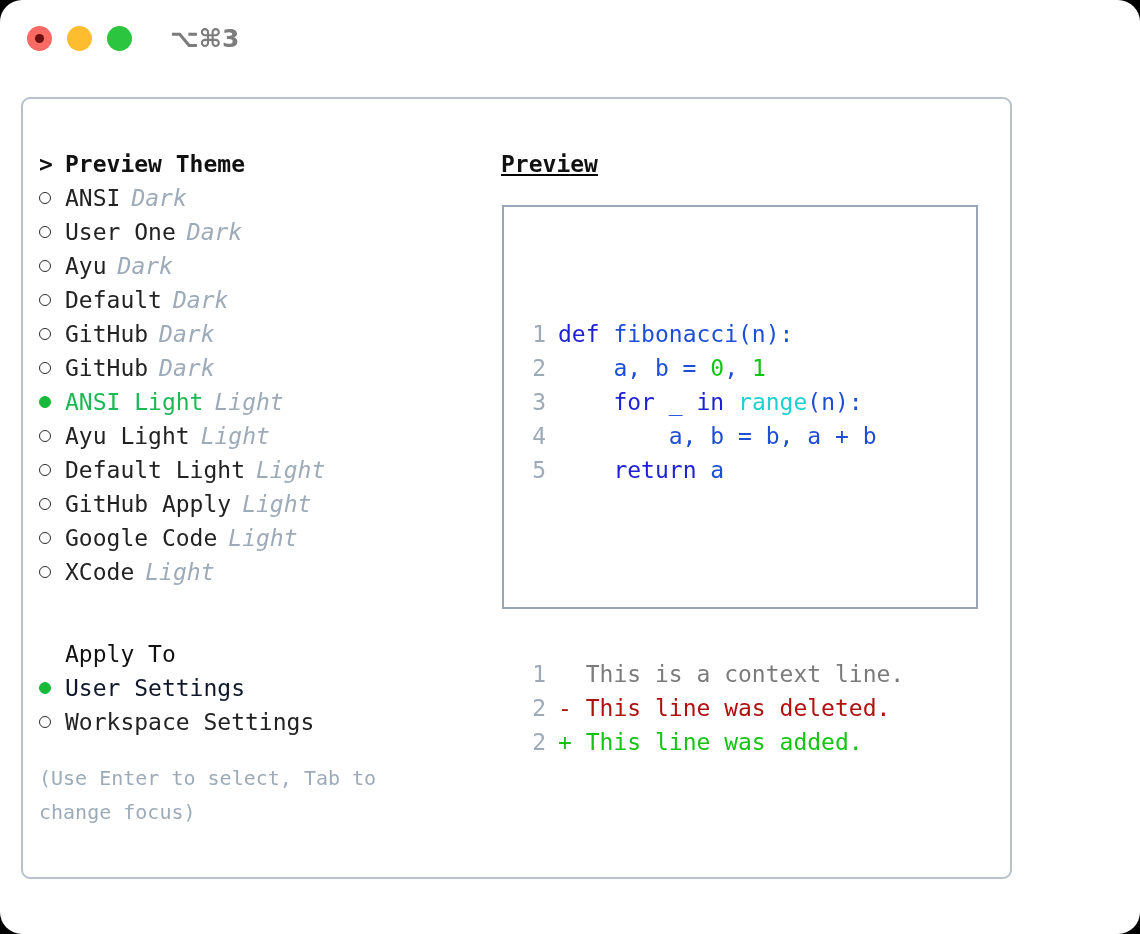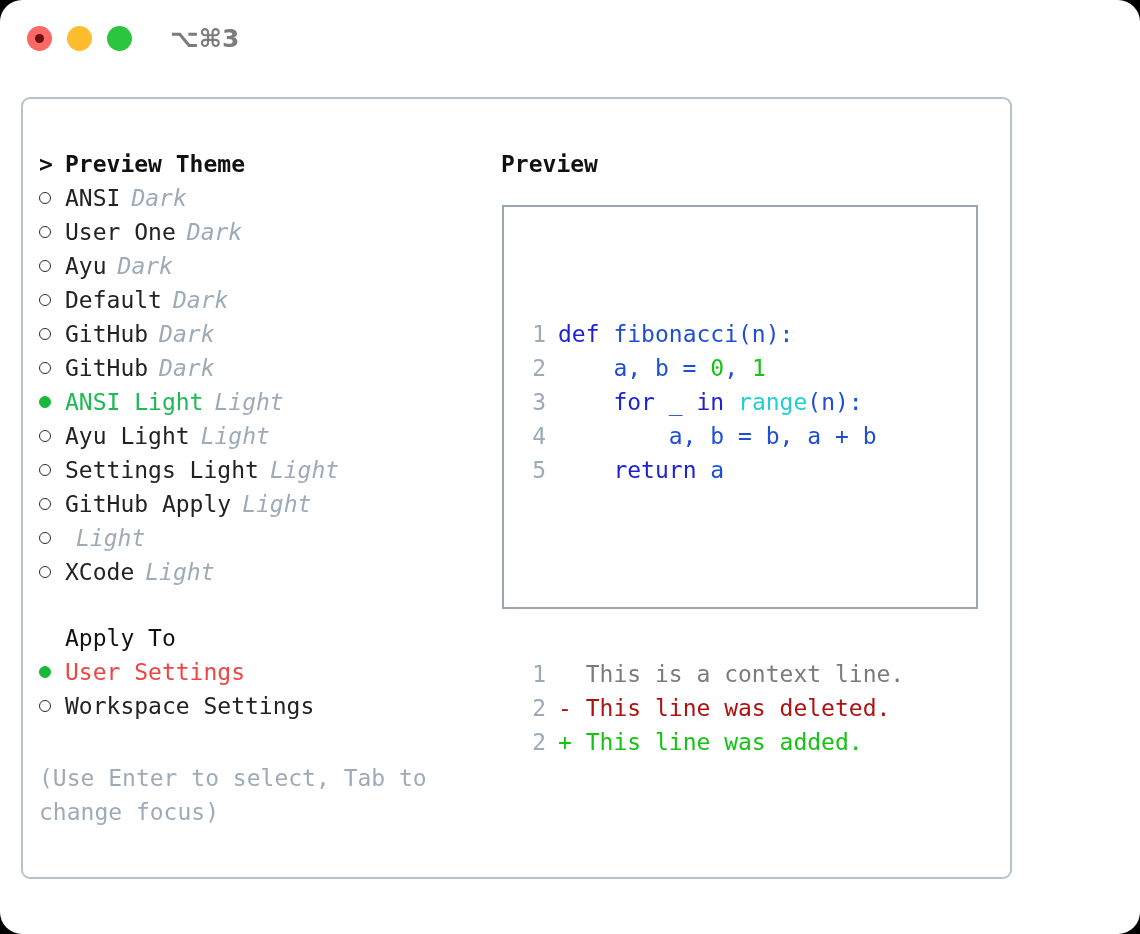--- a/index.html
+++ b/index.html
@@ -121,52 +121,53 @@
     border-color: #18b93a;
     background: #18b93a;
   }
   .theme-name {
     color: #222222;
   }
   .row.selected .theme-name {
     color: #1db954;
   }
   .row.selected.apply-opt .theme-name {
-    color: #ef4444;
+    color: #0f172a;
   }
   .theme-tag {
     color: #9dabb9;
     margin-left: 11px;
     font-style: italic;
   }
 
   #apply-to-block {
-    margin-top: 32px;
+    margin-top: 48px;
   }
   #apply-to-header {
     padding-left: 26px;
     color: #111111;
   }
 
   #hint-text {
     position: absolute;
     left: 16px;
     top: 662px;
     width: 420px;
-    font-size: 23px;
+    font-size: 20px;
     line-height: 34px;
     color: #9dabb9;
   }
 
   
   #preview-panel {
     position: absolute;
     left: 478px;
     top: 48px;
     width: 490px;
+    text-decoration: underline;
   }
   #preview-title {
     font-size: 23px;
     line-height: 34px;
     color: #111111;
     font-weight: 700;
   }
   #preview-box {
     position: absolute;
     left: 1px;
@@ -283,34 +284,35 @@
             <span class="bullet-cell">
               <span class="bullet"></span>
             </span>
             <span class="theme-name">Ayu Light</span>
             <span class="theme-tag">Light</span>
           </div>
           <div class="row">
             <span class="bullet-cell">
               <span class="bullet"></span>
             </span>
-            <span class="theme-name">Settings Light</span>
+            <span class="theme-name">Default Light</span>
             <span class="theme-tag">Light</span>
           </div>
           <div class="row">
             <span class="bullet-cell">
               <span class="bullet"></span>
             </span>
             <span class="theme-name">GitHub Apply</span>
             <span class="theme-tag">Light</span>
           </div>
           <div class="row">
             <span class="bullet-cell">
               <span class="bullet"></span>
             </span>
+            <span class="theme-name">Google Code</span>
             <span class="theme-tag">Light</span>
           </div>
           <div class="row">
             <span class="bullet-cell">
               <span class="bullet"></span>
             </span>
             <span class="theme-name">XCode</span>
             <span class="theme-tag">Light</span>
           </div>
         </div>

